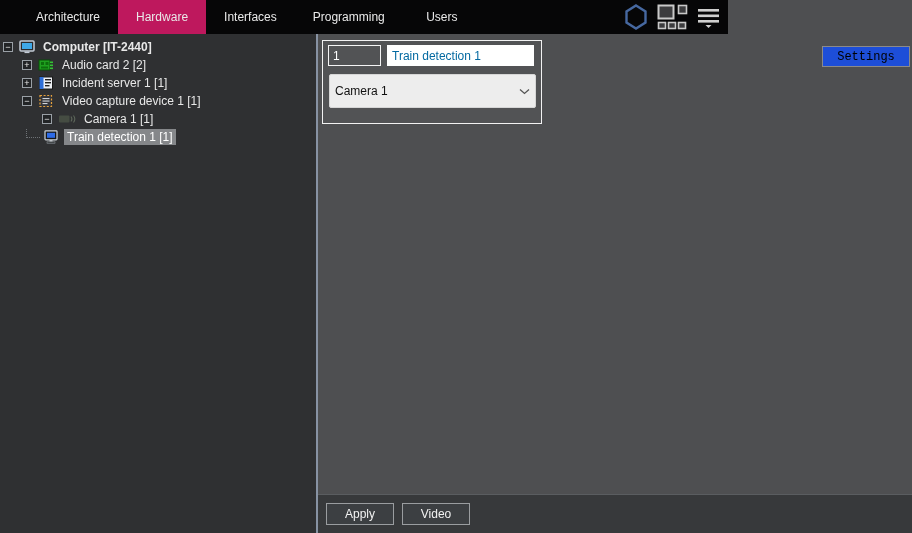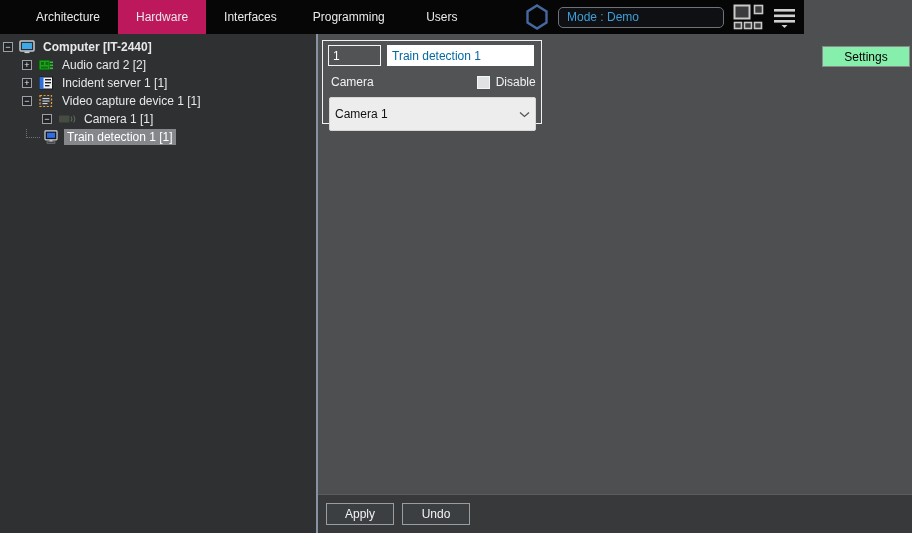--- a/index.html
+++ b/index.html
@@ -1,20 +1,20 @@
 <!DOCTYPE html>
 <html><head>
 <meta charset="utf-8">
 <style>
   * { margin:0; padding:0; box-sizing:border-box; }
   html,body { width:912px; height:533px; overflow:hidden; background:#4e4f51;
               font-family:"Liberation Sans", sans-serif; font-size:12px; }
 
   
-  .topbar { position:absolute; left:0; top:0; width:804px; height:34px;
+  .topbar { position:absolute; left:0; top:0; width:728px; height:34px;
             background:#060607; display:flex; align-items:stretch; z-index:5; }
   .tabs { display:flex; margin-left:18px; }
   .tab { display:flex; align-items:center; justify-content:center;
          padding:0 18px; min-width:78px; color:#e9e9e9; cursor:default; }
   .tab.active { background:#be185d; }
   .topbar-right { margin-left:auto; display:flex; align-items:center; gap:9px; padding-right:8px; }
   .modebox { width:166px; height:21px; border:1px solid #6e737a; border-radius:5px;
              background:#0e1013; display:flex; align-items:center; padding-left:8px;
              color:#3f9ed6; }
 
@@ -52,22 +52,22 @@
   .frow2 { display:flex; align-items:center; margin-top:9px; color:#f2f2f2; }
   .cam-label { margin-left:3px; }
   .chk { width:13px; height:13px; border:1px solid #f5f5f5; background:#dfe3e6;
          margin-left:103px; cursor:pointer; }
   .chk-label { margin-left:6px; }
   .select { margin-top:8px; margin-left:1px; width:207px; height:16px; background:#ededed;
             border:1px solid #d6d6d6; border-radius:2px; color:#111;
             display:flex; align-items:center; padding:16px 5px; cursor:pointer; }
   .select .sel-text { flex:1; }
   .settings-btn { position:absolute; right:2px; top:12px; width:88px; height:21px;
-                  background:#86efac; border:1px solid #8a8a8a; color:#000;
-                  font-family:Liberation Sans, sans-serif; font-size:12px; cursor:pointer; }
+                  background:#1d4ed8; border:1px solid #8a8a8a; color:#000;
+                  font-family:Liberation Mono, monospace; font-size:12px; cursor:pointer; }
 
   
   .footer { position:absolute; left:318px; bottom:0; width:594px; height:39px;
             background:#37393b; border-top:1px solid #5a5d60; display:flex;
             align-items:center; padding-left:8px; gap:8px; }
   .act-btn { width:68px; height:22px; background:#3c3f42; border:1px solid #9a9da0;
              border-radius:0; color:#f2f2f2; font-family:"Liberation Sans",sans-serif;
              font-size:12px; cursor:pointer; }
 </style>
 </head>
@@ -80,23 +80,20 @@
     <div class="tab">Interfaces</div>
     <div class="tab">Programming</div>
     <div class="tab">Users</div>
   </div>
   <div class="topbar-right">
     <span style="display:flex;">
       <svg width="24" height="26" viewBox="0 0 24 26">
         <polygon points="12,1.5 21.5,7.5 21.5,18.5 12,24.5 2.5,18.5 2.5,7.5" fill="none" stroke="#4668a0" stroke-width="2.4"></polygon>
       </svg>
     </span>
-    <div class="modebox">
-      <span>Mode : Demo</span>
-    </div>
     <span style="display:flex;">
       <svg width="31" height="26" viewBox="0 0 31 26">
         <rect x="1.5" y="1.5" width="15" height="13" fill="#3c3c3e" stroke="#c9c9c9" stroke-width="2"></rect>
         <rect x="21.5" y="1.5" width="8" height="8" fill="#3c3c3e" stroke="#c9c9c9" stroke-width="1.6"></rect>
         <rect x="1.5" y="18.5" width="7" height="6" fill="#3c3c3e" stroke="#c9c9c9" stroke-width="1.6"></rect>
         <rect x="11.5" y="18.5" width="7" height="6" fill="#3c3c3e" stroke="#c9c9c9" stroke-width="1.6"></rect>
         <rect x="21.5" y="18.5" width="7" height="6" fill="#3c3c3e" stroke="#c9c9c9" stroke-width="1.6"></rect>
       </svg>
     </span>
     <span style="display:flex;">
@@ -193,35 +190,30 @@
   </div>
 </div>
 <div class="vdivider"></div>
 
 <div class="main">
 
   <div class="formbox">
     <div class="frow1">
       <input class="id-input" type="text" value="1" style="">
       <input class="name-input" type="text" value="Train detection 1" style="">
-    </div>
-    <div class="frow2">
-      <span class="cam-label">Camera</span>
-      <span class="chk"></span>
-      <span class="chk-label">Disable</span>
     </div>
     <div class="select">
       <span class="sel-text">Camera 1</span>
       <span style="display:flex;">
         <svg width="11" height="7" viewBox="0 0 11 7">
           <polyline points="1,1.5 5.5,5.5 10,1.5" fill="none" stroke="#555" stroke-width="1.3"></polyline>
         </svg>
       </span>
     </div>
   </div>
 
   <button class="settings-btn">Settings</button>
 </div>
 
 <div class="footer">
   <button class="act-btn">Apply</button>
-  <button class="act-btn">Undo</button>
+  <button class="act-btn">Video</button>
 </div>
 
 </body></html>

